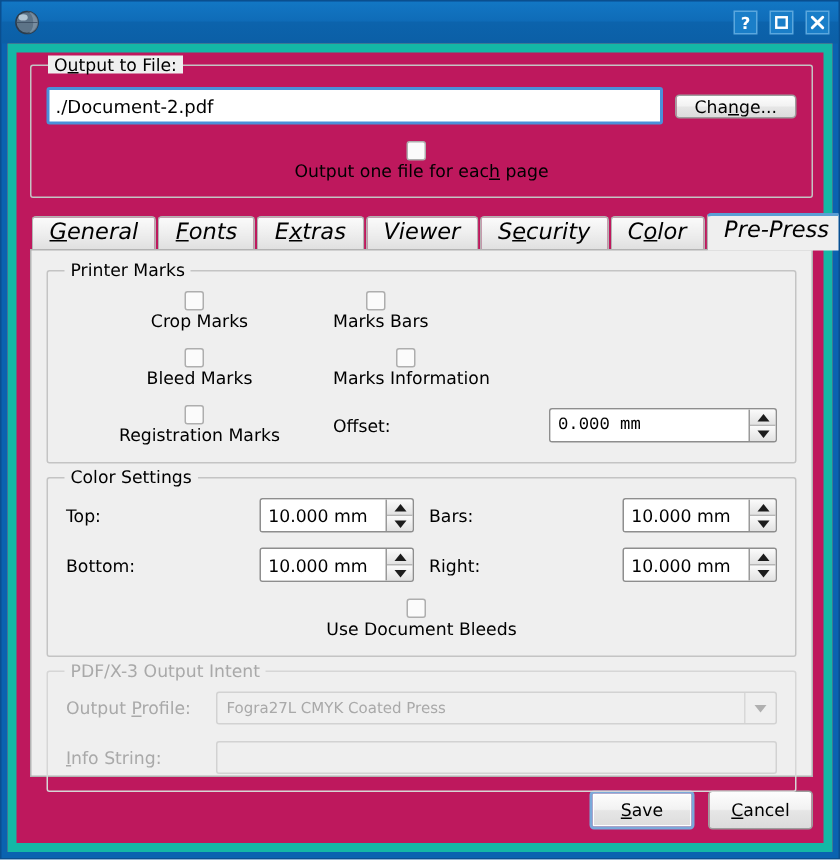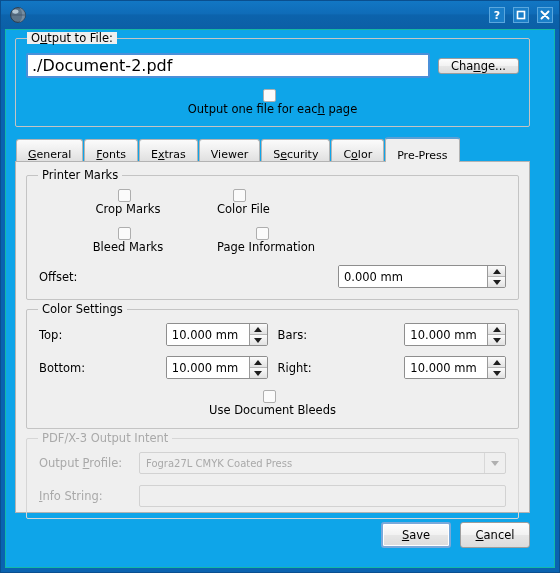--- a/index.html
+++ b/index.html
@@ -58,24 +58,24 @@
     background: transparent;
     border: 0;
     line-height: 1;
     cursor: default;
   }
   .win-btn svg { display: block; }
   
   .client {
     position: absolute;
     left: 4px; right: 4px; top: 28px; bottom: 4px;
-    background: #0ea5e9;
-    border: 1px solid #14b8a6;
-    box-sizing: border-box;
-    padding: 8px 24px 0 9px;
+    background: #be185d;
+    border: 6px solid #14b8a6;
+    box-sizing: border-box;
+    padding: 8px 7px 0 9px;
   }
   
   .group {
     position: relative;
     border: 1px solid #c4c4c4;
     border-radius: 2px;
     margin-bottom: 9px;
     padding: 12px 10px 10px 10px;
     box-sizing: border-box;
   }
@@ -98,21 +98,21 @@
   u { text-decoration: underline; text-underline-offset: 1px; }
   .textfield {
     height: 24px;
     box-sizing: border-box;
     background: #ffffff;
     border: 1px solid #8e8e8e;
     border-radius: 2px;
     padding: 0 5px;
     display: flex;
     align-items: center;
-    font-size: 16px;
+    font-size: 12px;
     color: #000;
     overflow: hidden;
     white-space: nowrap;
   }
   .textfield.focused {
     border: 2px solid #4a90d9;
     padding: 0 4px;
   }
   .textfield.disabled {
     background: #efefef;
@@ -228,32 +228,33 @@
     display: flex;
     align-items: flex-end;
     height: 25px;
     position: relative;
     z-index: 2;
     margin-left: 1px;
   }
   .tab {
     height: 22px;
     box-sizing: border-box;
-    display: flex; align-items: flex-end;
+    display: flex; align-items: flex-start;
     padding: 0 11px;
-    font-size: 11px;
+    font-size: 15px;
     background: linear-gradient(to bottom, #fbfbfb 0%, #ededed 55%, #e0e0e0 100%);
     border: 1px solid #b3b3b3;
     border-bottom: none;
     border-top-left-radius: 3px;
     border-top-right-radius: 3px;
     margin-right: 1px;
     color: #000;
     cursor: default;
     white-space: nowrap;
+    font-style: italic;
   }
   .tab.active {
     height: 25px;
     background: #efefef;
     border-color: #b3b3b3;
     border-top: 2px solid #5a9fd4;
     position: relative;
     z-index: 3;
     margin-bottom: -1px;
   }
@@ -357,38 +358,42 @@
       <div class="group" style="padding:13px 12px 11px 12px;">
         <span class="group-title">Printer Marks</span>
 
         <div class="row" style="margin-bottom:11px;">
           <div class="checkrow" style="width:178px;">
             <span class="checkbox"></span>
             <span class="lbl">Crop Marks</span>
           </div>
           <div class="checkrow">
             <span class="checkbox"></span>
-            <span class="lbl">Color File</span>
+            <span class="lbl">Marks Bars</span>
           </div>
         </div>
 
         <div class="row" style="margin-bottom:11px;">
           <div class="checkrow" style="width:178px;">
             <span class="checkbox"></span>
             <span class="lbl">Bleed Marks</span>
           </div>
           <div class="checkrow">
             <span class="checkbox"></span>
-            <span class="lbl">Page Information</span>
+            <span class="lbl">Marks Information</span>
           </div>
         </div>
 
         <div class="row">
+          <div class="checkrow" style="width:178px;">
+            <span class="checkbox"></span>
+            <span class="lbl">Registration Marks</span>
+          </div>
           <span class="lbl">Offset:</span>
-          <div class="spin" style="margin-left:auto;width:168px;">
+          <div class="spin" style="margin-left:auto;width:152px;font-family:Liberation Mono, monospace;">
             <span class="sval">0.000 mm</span>
             <span class="sbtns">
               <span class="sbtn">
                   <span class="arrow-up"></span>
                 </span>
               <span class="sbtn">
                   <span class="arrow-dn"></span>
                 </span>
             </span>
           </div>

